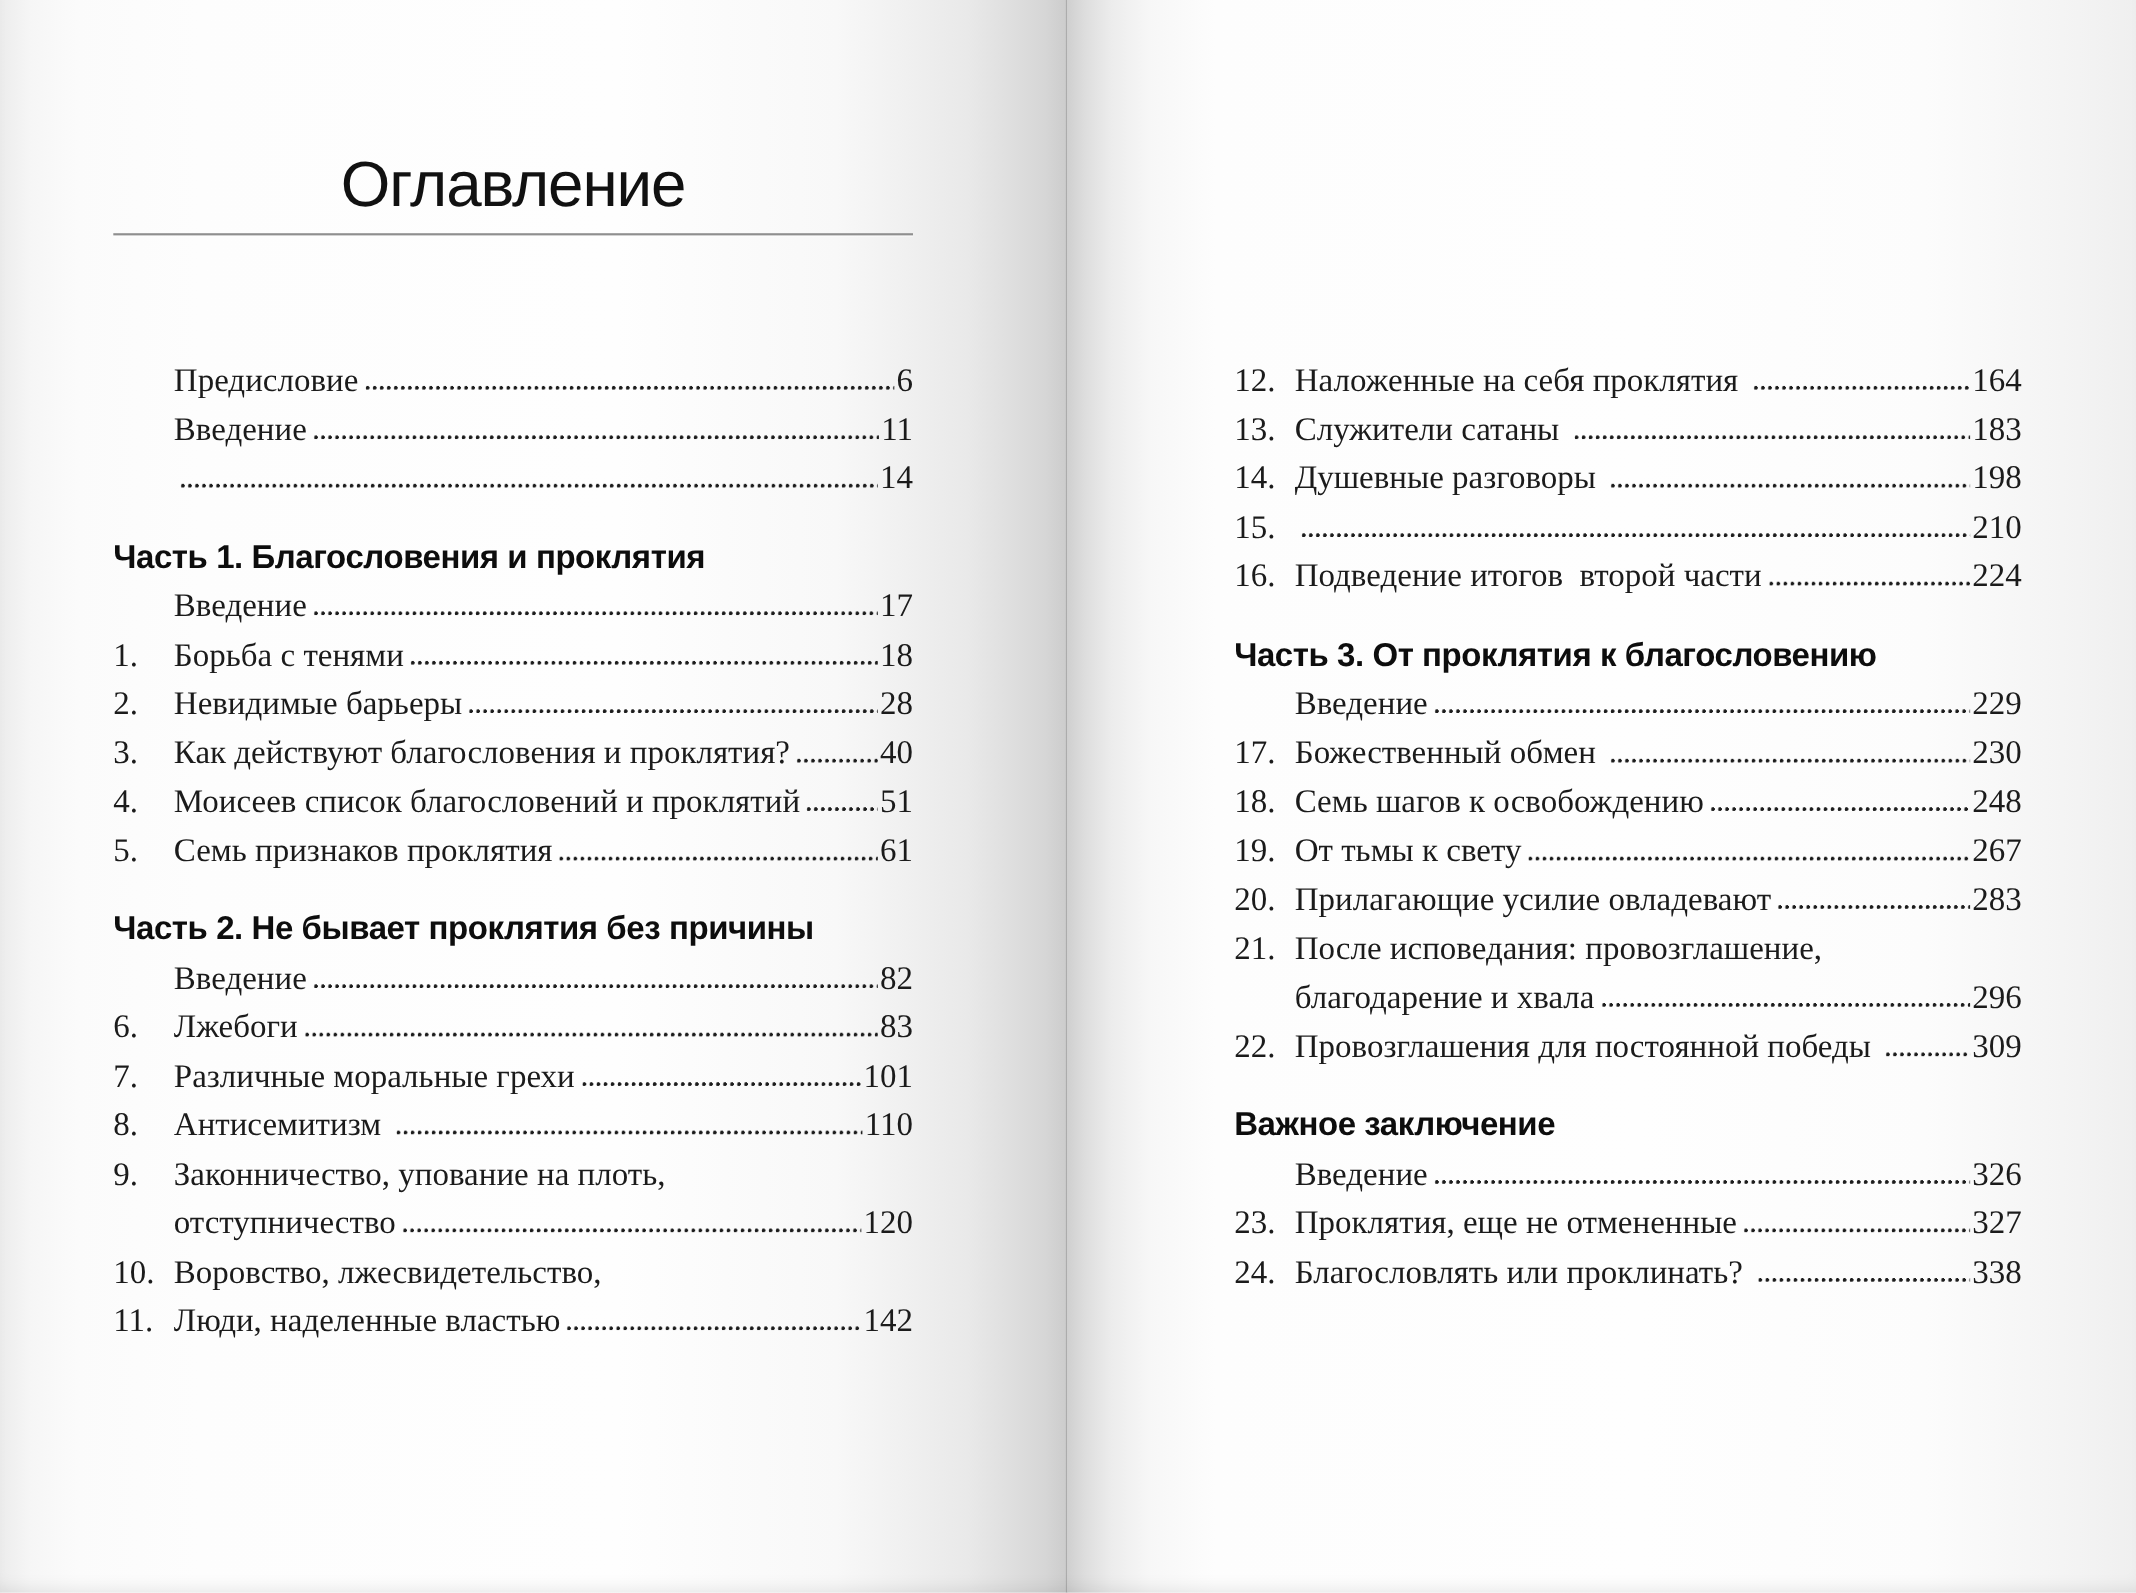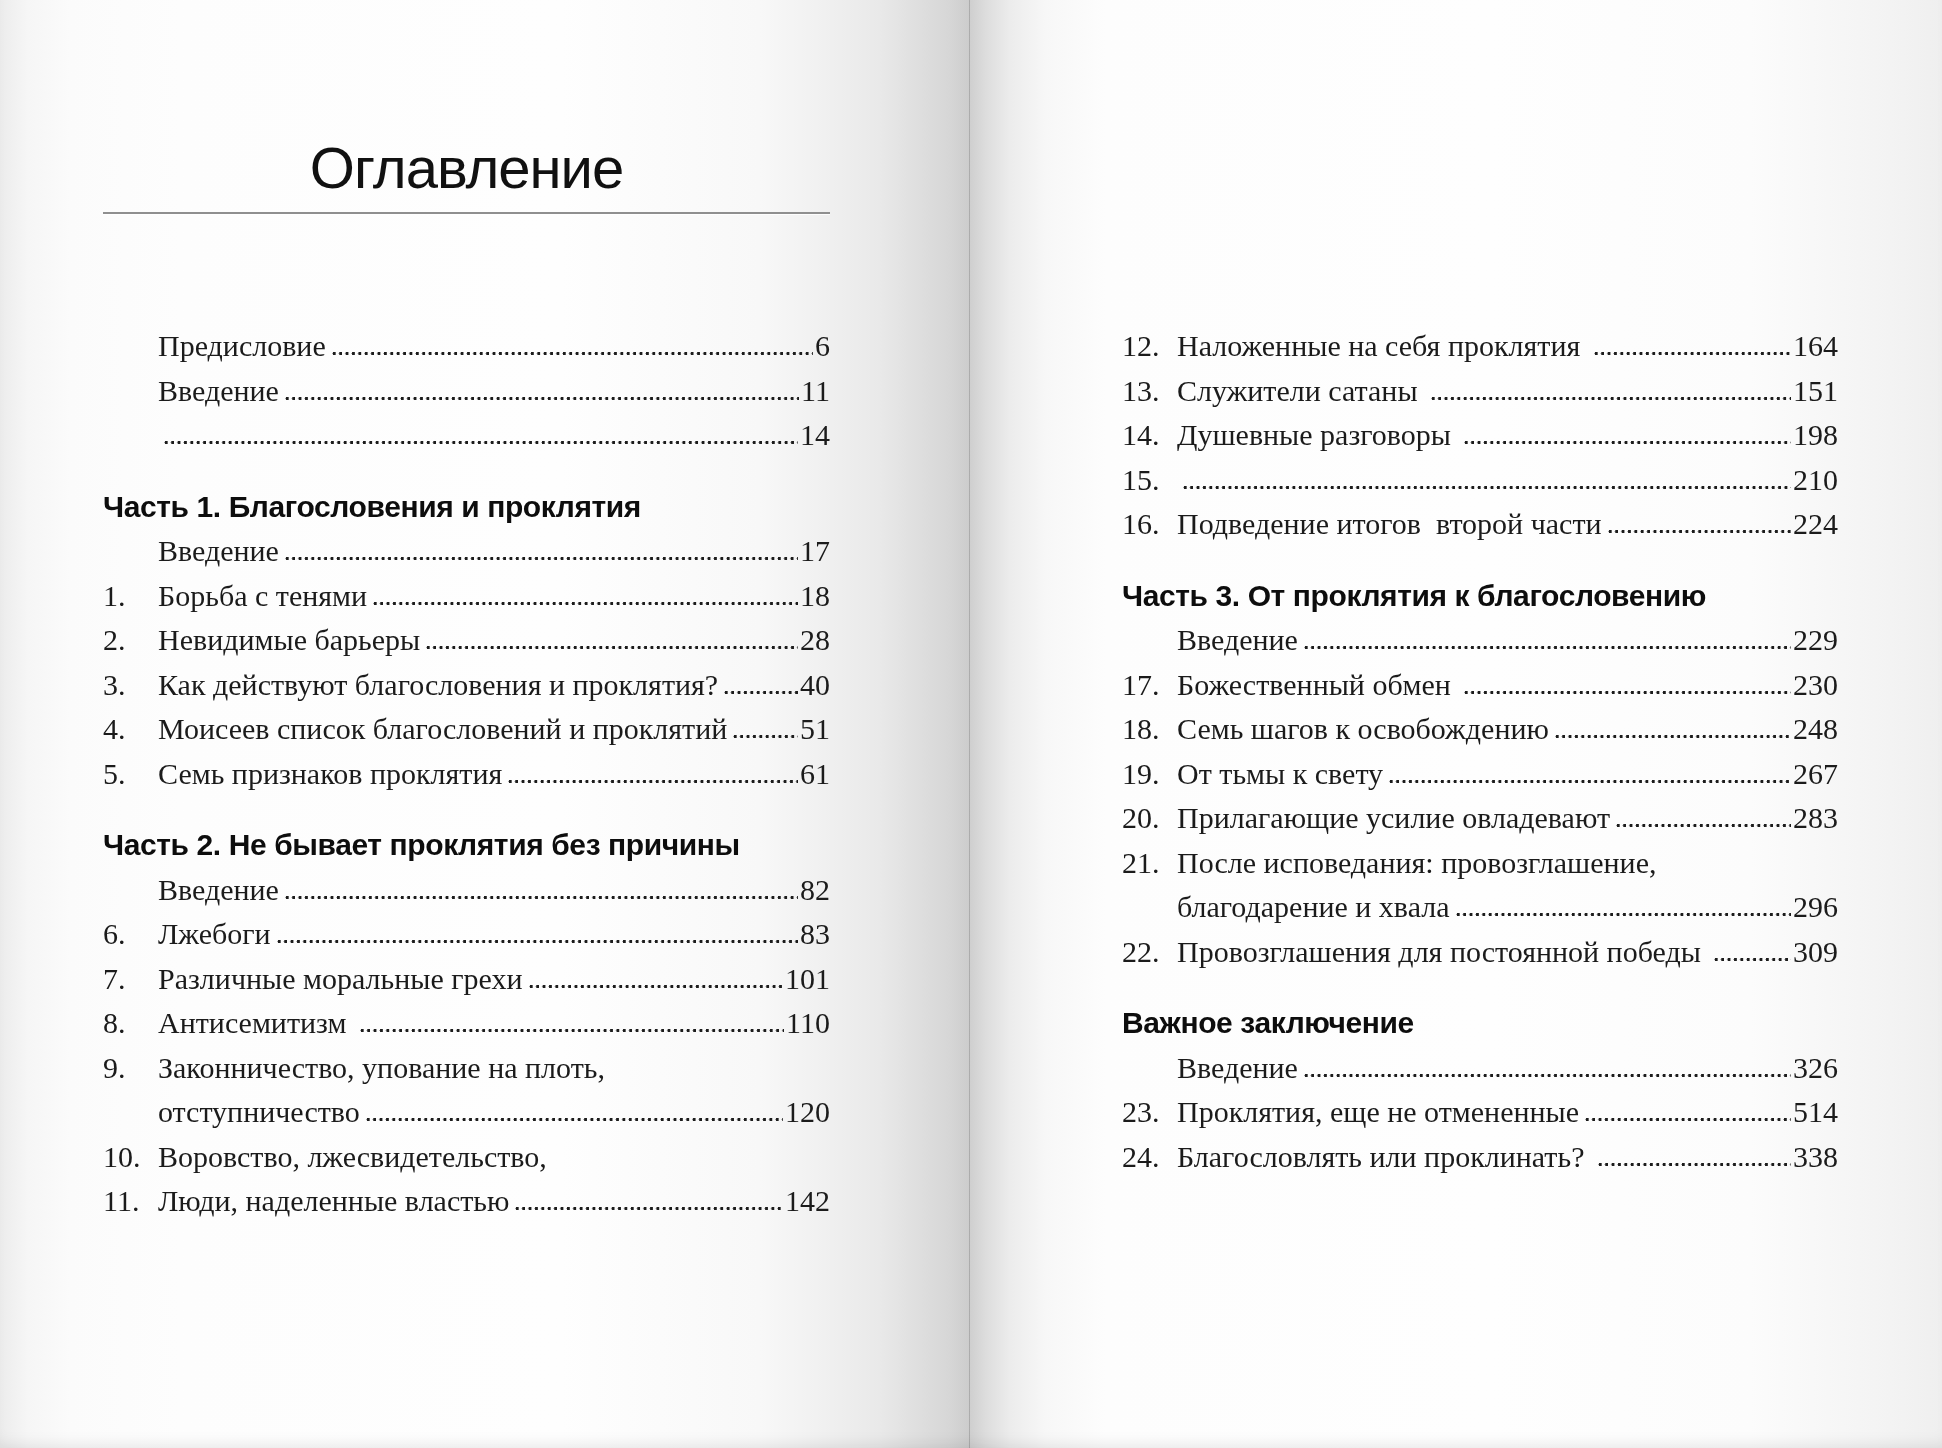--- a/index.html
+++ b/index.html
@@ -238,21 +238,21 @@
             <span class="lbl">Наложенные на себя проклятия </span>
             <span class="dots"></span>
             <span class="pg">164</span>
           </div>
         </div>
         <div>
           <div class="trow">
             <span class="num">13.</span>
             <span class="lbl">Служители сатаны </span>
             <span class="dots"></span>
-            <span class="pg">151</span>
+            <span class="pg">183</span>
           </div>
         </div>
         <div>
           <div class="trow">
             <span class="num">14.</span>
             <span class="lbl">Душевные разговоры </span>
             <span class="dots"></span>
             <span class="pg">198</span>
           </div>
         </div>
@@ -339,21 +339,21 @@
             <span class="lbl">Введение</span>
             <span class="dots"></span>
             <span class="pg">326</span>
           </div>
         </div>
         <div>
           <div class="trow">
             <span class="num">23.</span>
             <span class="lbl">Проклятия, еще не отмененные</span>
             <span class="dots"></span>
-            <span class="pg">514</span>
+            <span class="pg">327</span>
           </div>
         </div>
         <div>
           <div class="trow">
             <span class="num">24.</span>
             <span class="lbl">Благословлять или проклинать? </span>
             <span class="dots"></span>
             <span class="pg">338</span>
           </div>
         </div>

